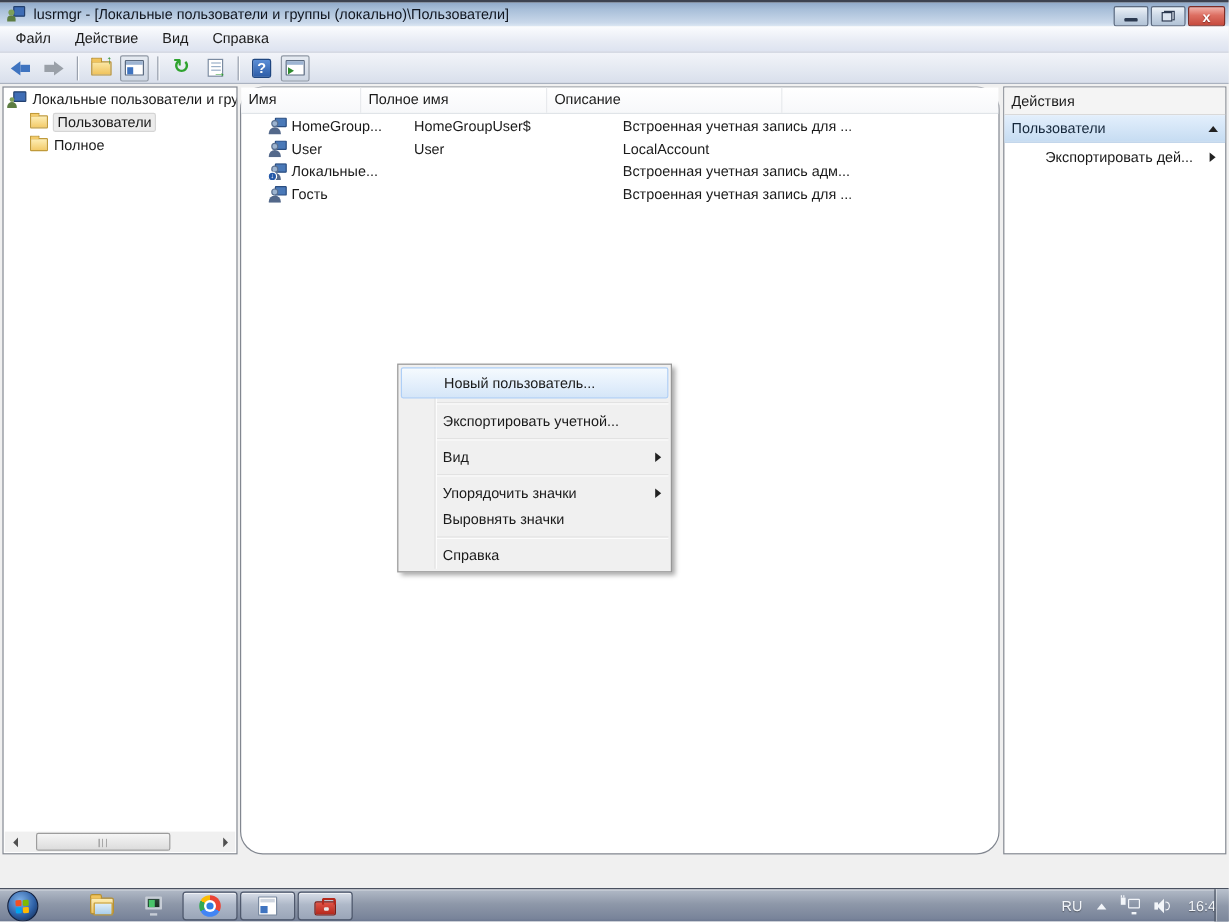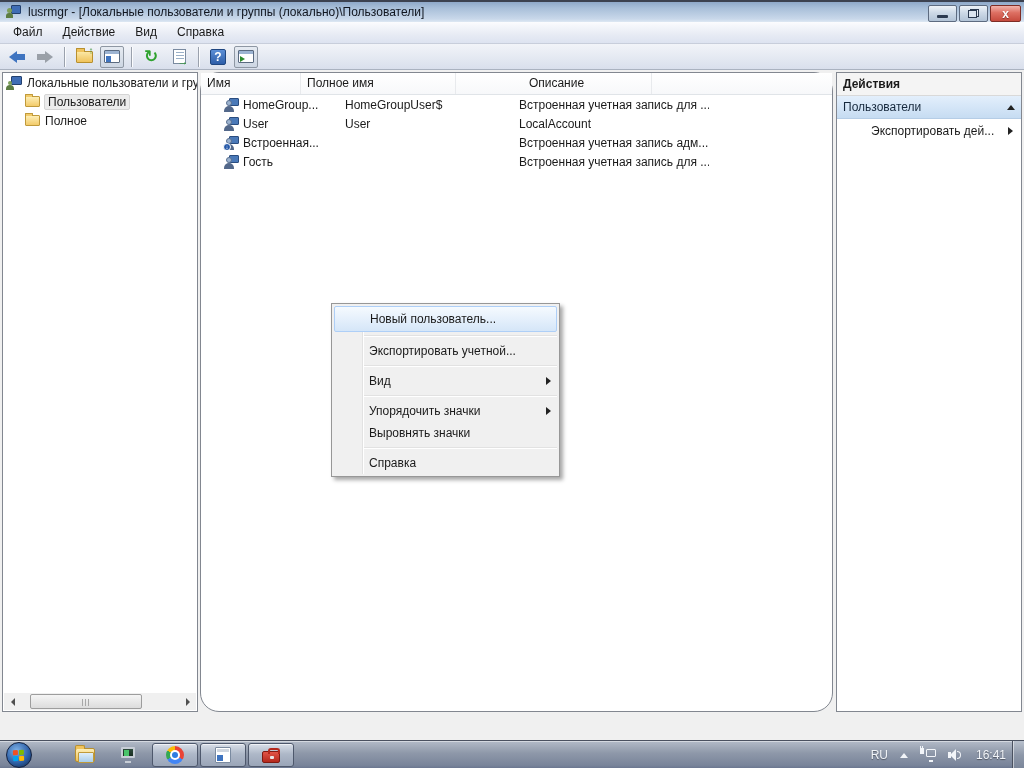--- a/index.html
+++ b/index.html
@@ -83,34 +83,34 @@
   .hs-arrow.left { left:0; } .hs-arrow.right { right:0; }
   .hs-tri-l { width:0; height:0; border-top:4px solid transparent; border-bottom:4px solid transparent; border-right:4px solid #505050; }
   .hs-tri-r { width:0; height:0; border-top:4px solid transparent; border-bottom:4px solid transparent; border-left:4px solid #505050; }
   .hs-thumb { position:absolute; left:26px; top:1px; width:112px; height:15px; background:linear-gradient(#f5f5f5,#dcdcdc); border:1px solid #9d9d9d; border-radius:2px; }
   .hs-thumb::after { content:""; position:absolute; left:50%; top:4px; transform:translateX(-50%); width:8px; height:7px;
     background:repeating-linear-gradient(90deg,#a8a8a8 0 1px,transparent 1px 3px); }
 
   
   .lheader { display:flex; height:22px; border-bottom:1px solid #e0e4e8; background:linear-gradient(#ffffff,#f7f8fa); }
   .hcell { line-height:21px; padding-left:6px; border-right:1px solid #e8eaed; color:#1a1a1a; }
-  .hc1 { width:100px; } .hc2 { width:155px; } .hc3 { width:196px;text-align:center; } .hcfill { flex:1; border-right:none; }
+  .hc1 { width:100px; } .hc2 { width:155px; } .hc3 { width:196px; } .hcfill { flex:1; border-right:none; }
   .lrow { display:flex; height:19px; align-items:center; }
   .cell { white-space:nowrap; overflow:hidden;margin-left:19px; }
   .c1 { width:100px; display:flex; align-items:center; padding-left:4px; gap:4px; }
   .c2 { width:155px; padding-left:6px; }
   .c3 { width:196px; padding-left:6px; }
   .user-ic { position:relative; width:15px; height:14px; flex:0 0 15px; }
   .user-ic .scr { position:absolute; right:0; top:0; width:10px; height:8px; background:#4a79b8; border:1px solid #2a4d80; border-radius:1px; }
   .user-ic .hd { position:absolute; left:2px; top:2px; width:6px; height:6px; border-radius:50%; background:#9db4d0; border:1px solid #5a7090; }
   .user-ic .bd { position:absolute; left:0; bottom:0; width:10px; height:6px; border-radius:5px 5px 0 0; background:#53688a; }
   .user-ic .dis { position:absolute; left:-1px; bottom:-1px; width:8px; height:8px; border-radius:50%; background:#2458a8; border:1px solid #fff; color:#fff; font-size:6px; line-height:7px; text-align:center; font-weight:bold; }
 
   
-  .ap-title { height:23px; line-height:22px; padding-left:6px; font-weight:bold; background:#f4f4f4; border-bottom:1px solid #d9d9d9; }
+  .ap-title { height:23px; line-height:22px; padding-left:6px; font-weight:normal; background:#f4f4f4; border-bottom:1px solid #d9d9d9; }
   .ap-section { height:23px; line-height:22px; padding:0 6px; background:linear-gradient(#e3effc,#c6dcf2); border-bottom:1px solid #b5cde6; display:flex; align-items:center; justify-content:space-between; color:#16283c; }
   .tri-up { width:0; height:0; border-left:4px solid transparent; border-right:4px solid transparent; border-bottom:5px solid #222; }
   .tri-right { width:0; height:0; border-top:4px solid transparent; border-bottom:4px solid transparent; border-left:5px solid #222; }
   .ap-item { height:24px; line-height:24px; padding:0 8px 0 34px; display:flex; align-items:center; justify-content:space-between; }
 
   
   .cmenu { position:absolute; left:331px; top:303px; width:229px; background:#f0f0f0; border:1px solid #979797;
     box-shadow:3px 3px 4px rgba(0,0,0,.35); padding:2px 0; z-index:50; }
   .cmenu .gutterline { position:absolute; left:30px; top:2px; bottom:2px; width:1px; background:#e2e2e2; box-shadow:1px 0 0 #fff; }
   .citem { position:relative; height:22px; line-height:21px; padding-left:37px; display:flex; align-items:center; }
@@ -150,21 +150,21 @@
   .chrome-ic { position:relative; width:18px; height:18px; border-radius:50%;
     background:conic-gradient(from 0deg, #ea4335 0 120deg, #4285f4 120deg 240deg, #34a853 240deg 300deg, #fbbc05 300deg 360deg); }
   .chrome-ic::before { content:""; position:absolute; left:4px; top:4px; width:10px; height:10px; border-radius:50%; background:#fff; }
   .chrome-ic::after { content:""; position:absolute; left:6px; top:6px; width:6px; height:6px; border-radius:50%; background:#2f7de1; }
   .mmc-ic { position:relative; width:16px; height:16px; background:#fff; border:1px solid #7a8aa0; border-radius:1px; }
   .mmc-ic::before { content:""; position:absolute; left:1px; top:1px; right:1px; height:3px; background:#cfd6e0; }
   .mmc-ic::after { content:""; position:absolute; left:1px; bottom:1px; width:6px; height:6px; background:#3f74c0; }
   .toolbox-ic { position:relative; width:18px; height:12px; background:linear-gradient(#e25548,#b4281c); border:1px solid #7e1a12; border-radius:2px; margin-top:4px; }
   .toolbox-ic::before { content:""; position:absolute; left:5px; top:-4px; width:8px; height:4px; border:2px solid #b4281c; border-bottom:none; border-radius:3px 3px 0 0; }
   .toolbox-ic::after { content:""; position:absolute; left:7px; top:4px; width:4px; height:3px; background:#e8e8e8; border-radius:1px; }
-  .tray { position:absolute; right:18px; top:0; height:28px; display:flex; align-items:center; gap:12px; color:#f2f5f9; text-shadow:0 1px 1px rgba(0,0,0,.4); }
+  .tray { position:absolute; right:4px; top:0; height:28px; display:flex; align-items:center; gap:12px; color:#f2f5f9; text-shadow:0 1px 1px rgba(0,0,0,.4); }
   .tray-tri { width:0; height:0; border-left:4px solid transparent; border-right:4px solid transparent; border-bottom:5px solid #f2f5f9; }
   .net-ic { position:relative; width:16px; height:14px; }
   .net-ic .m { position:absolute; right:0; top:1px; width:10px; height:8px; border:1px solid #f2f5f9; border-radius:1px; }
   .net-ic .s { position:absolute; right:3px; bottom:0; width:4px; height:2px; background:#f2f5f9; }
   .net-ic .plug { position:absolute; left:0; top:0; width:4px; height:6px; background:#f2f5f9; }
   .net-ic .plug::before { content:""; position:absolute; left:0; top:-2px; width:1px; height:2px; background:#f2f5f9; box-shadow:2px 0 0 #f2f5f9; }
   .vol-ic { position:relative; width:16px; height:14px; }
   .vol-ic .sq { position:absolute; left:0; top:4px; width:3px; height:6px; background:#f2f5f9; }
   .vol-ic .cone { position:absolute; left:2px; top:1px; width:0; height:0; border-top:6px solid transparent; border-bottom:6px solid transparent; border-right:6px solid #f2f5f9; }
   .vol-ic .w1 { position:absolute; left:9px; top:3px; width:4px; height:8px; border:1px solid #f2f5f9; border-left:none; border-radius:0 6px 6px 0; }
@@ -298,21 +298,21 @@
       <span class="cell c3">LocalAccount</span>
     </div>
     <div class="lrow">
       <span class="cell c1">
           <span class="user-ic">
             <span class="scr"></span>
             <span class="hd"></span>
             <span class="bd"></span>
             <span class="dis">↓</span>
           </span>
-          <span>Встроенная...</span>
+          <span>Локальные...</span>
         </span>
       <span class="cell c2"></span>
       <span class="cell c3">Встроенная учетная запись адм...</span>
     </div>
     <div class="lrow">
       <span class="cell c1">
           <span class="user-ic">
             <span class="scr"></span>
             <span class="hd"></span>
             <span class="bd"></span>

